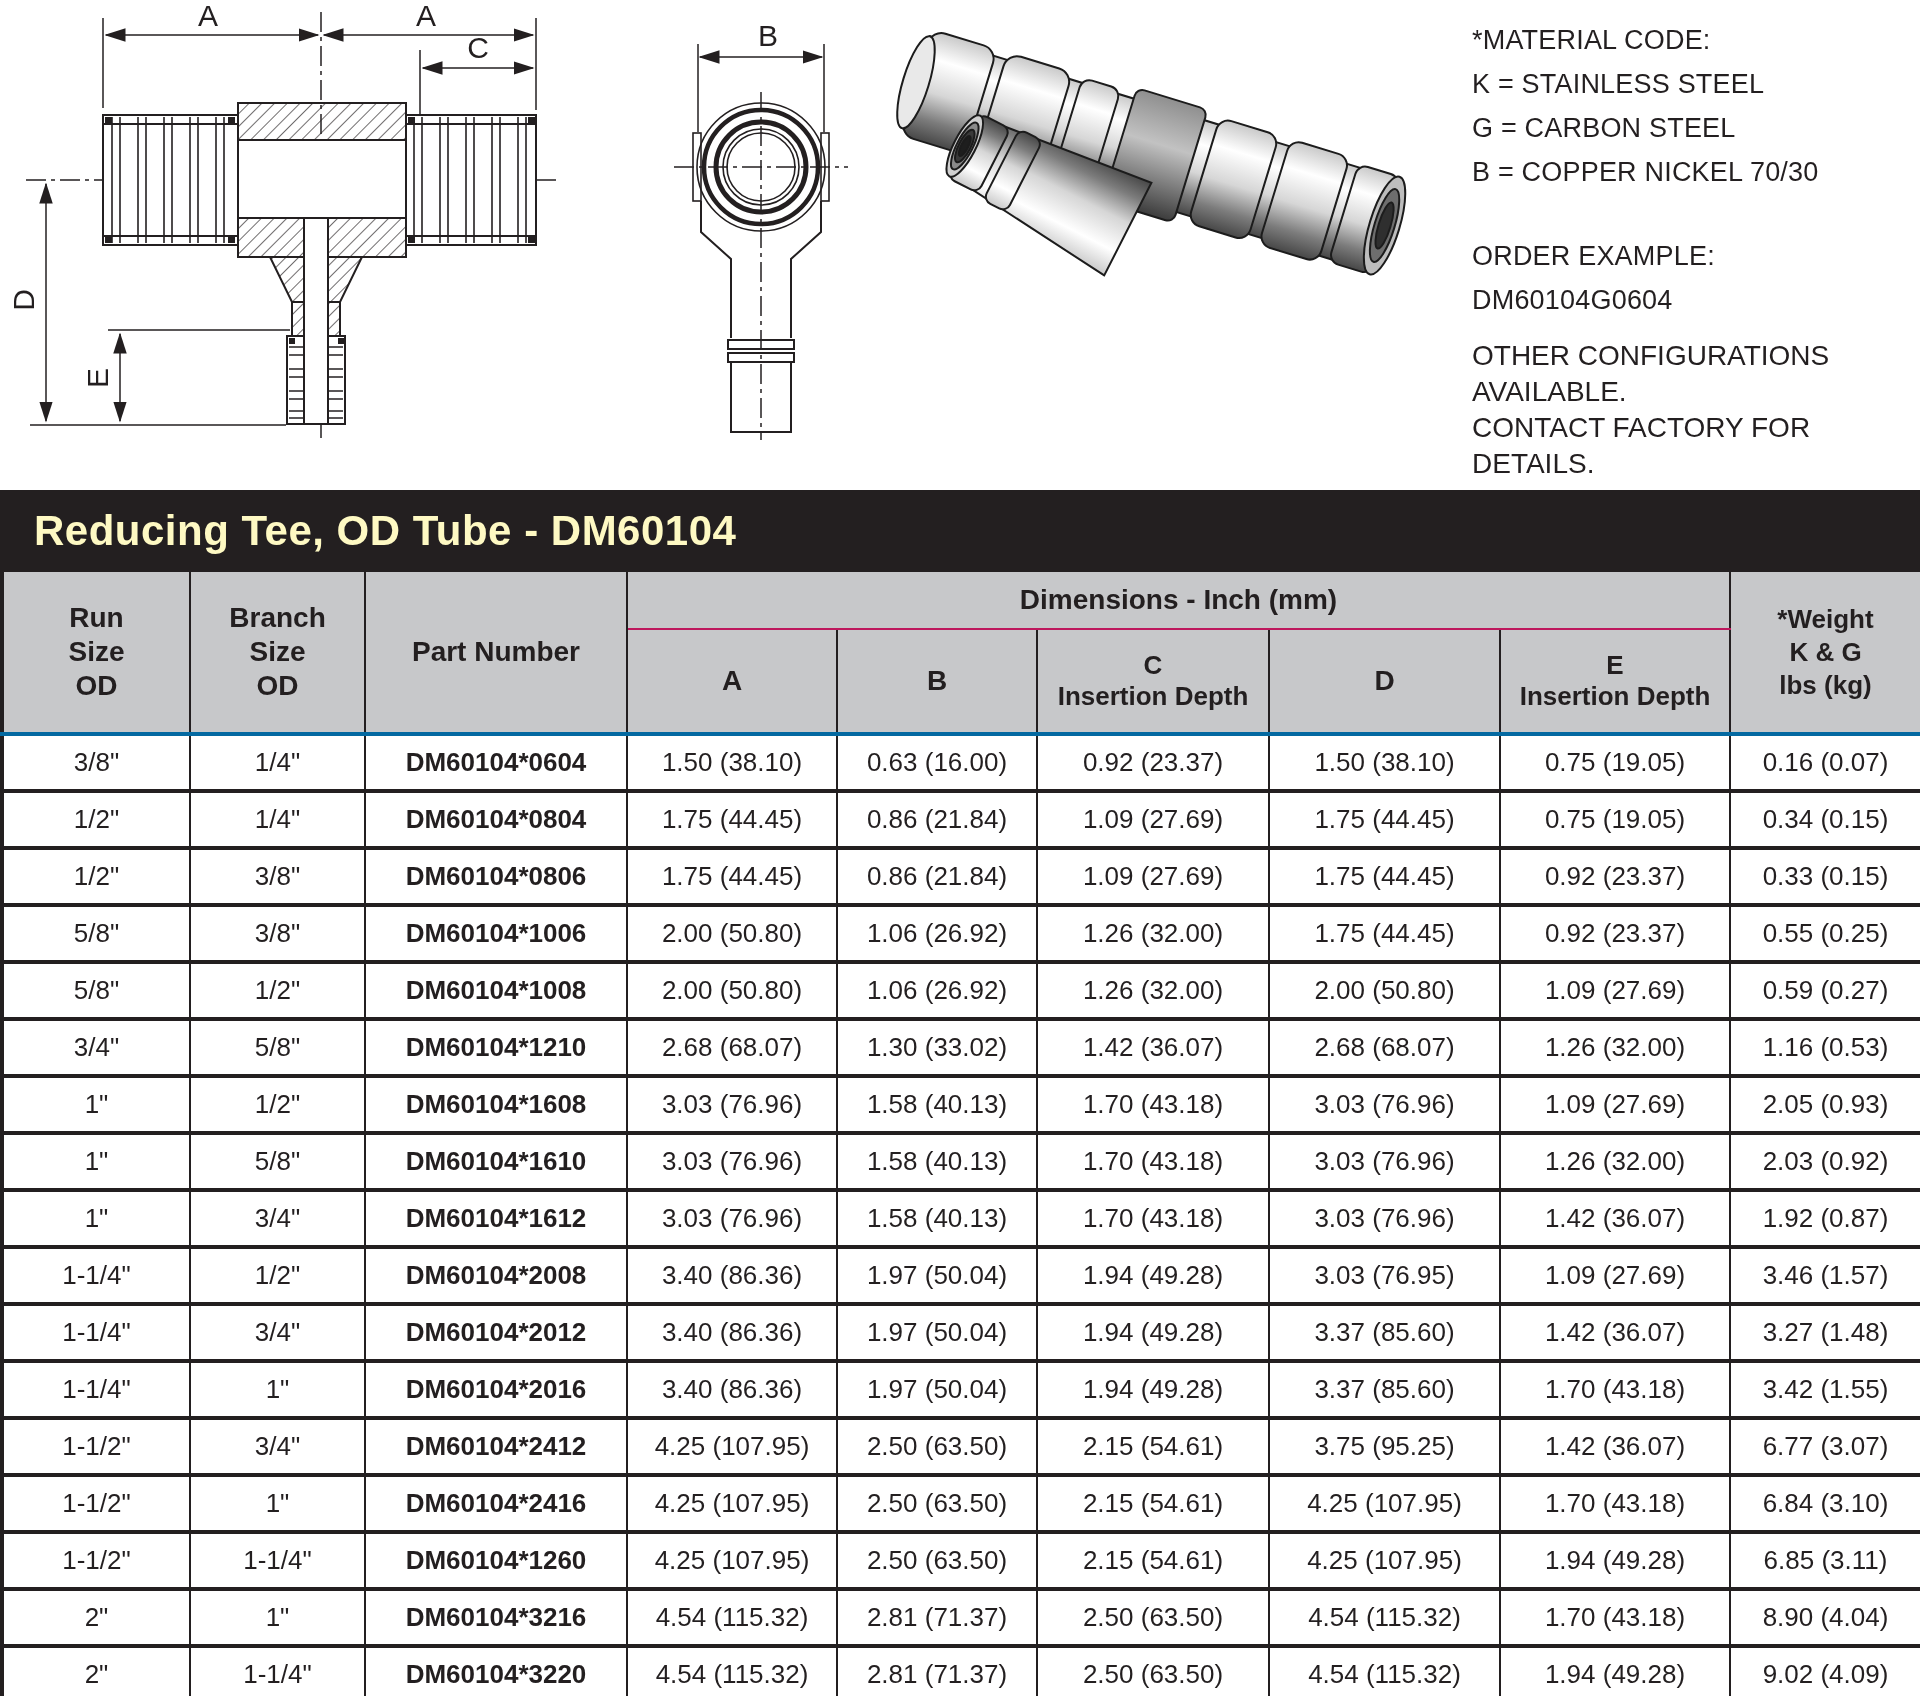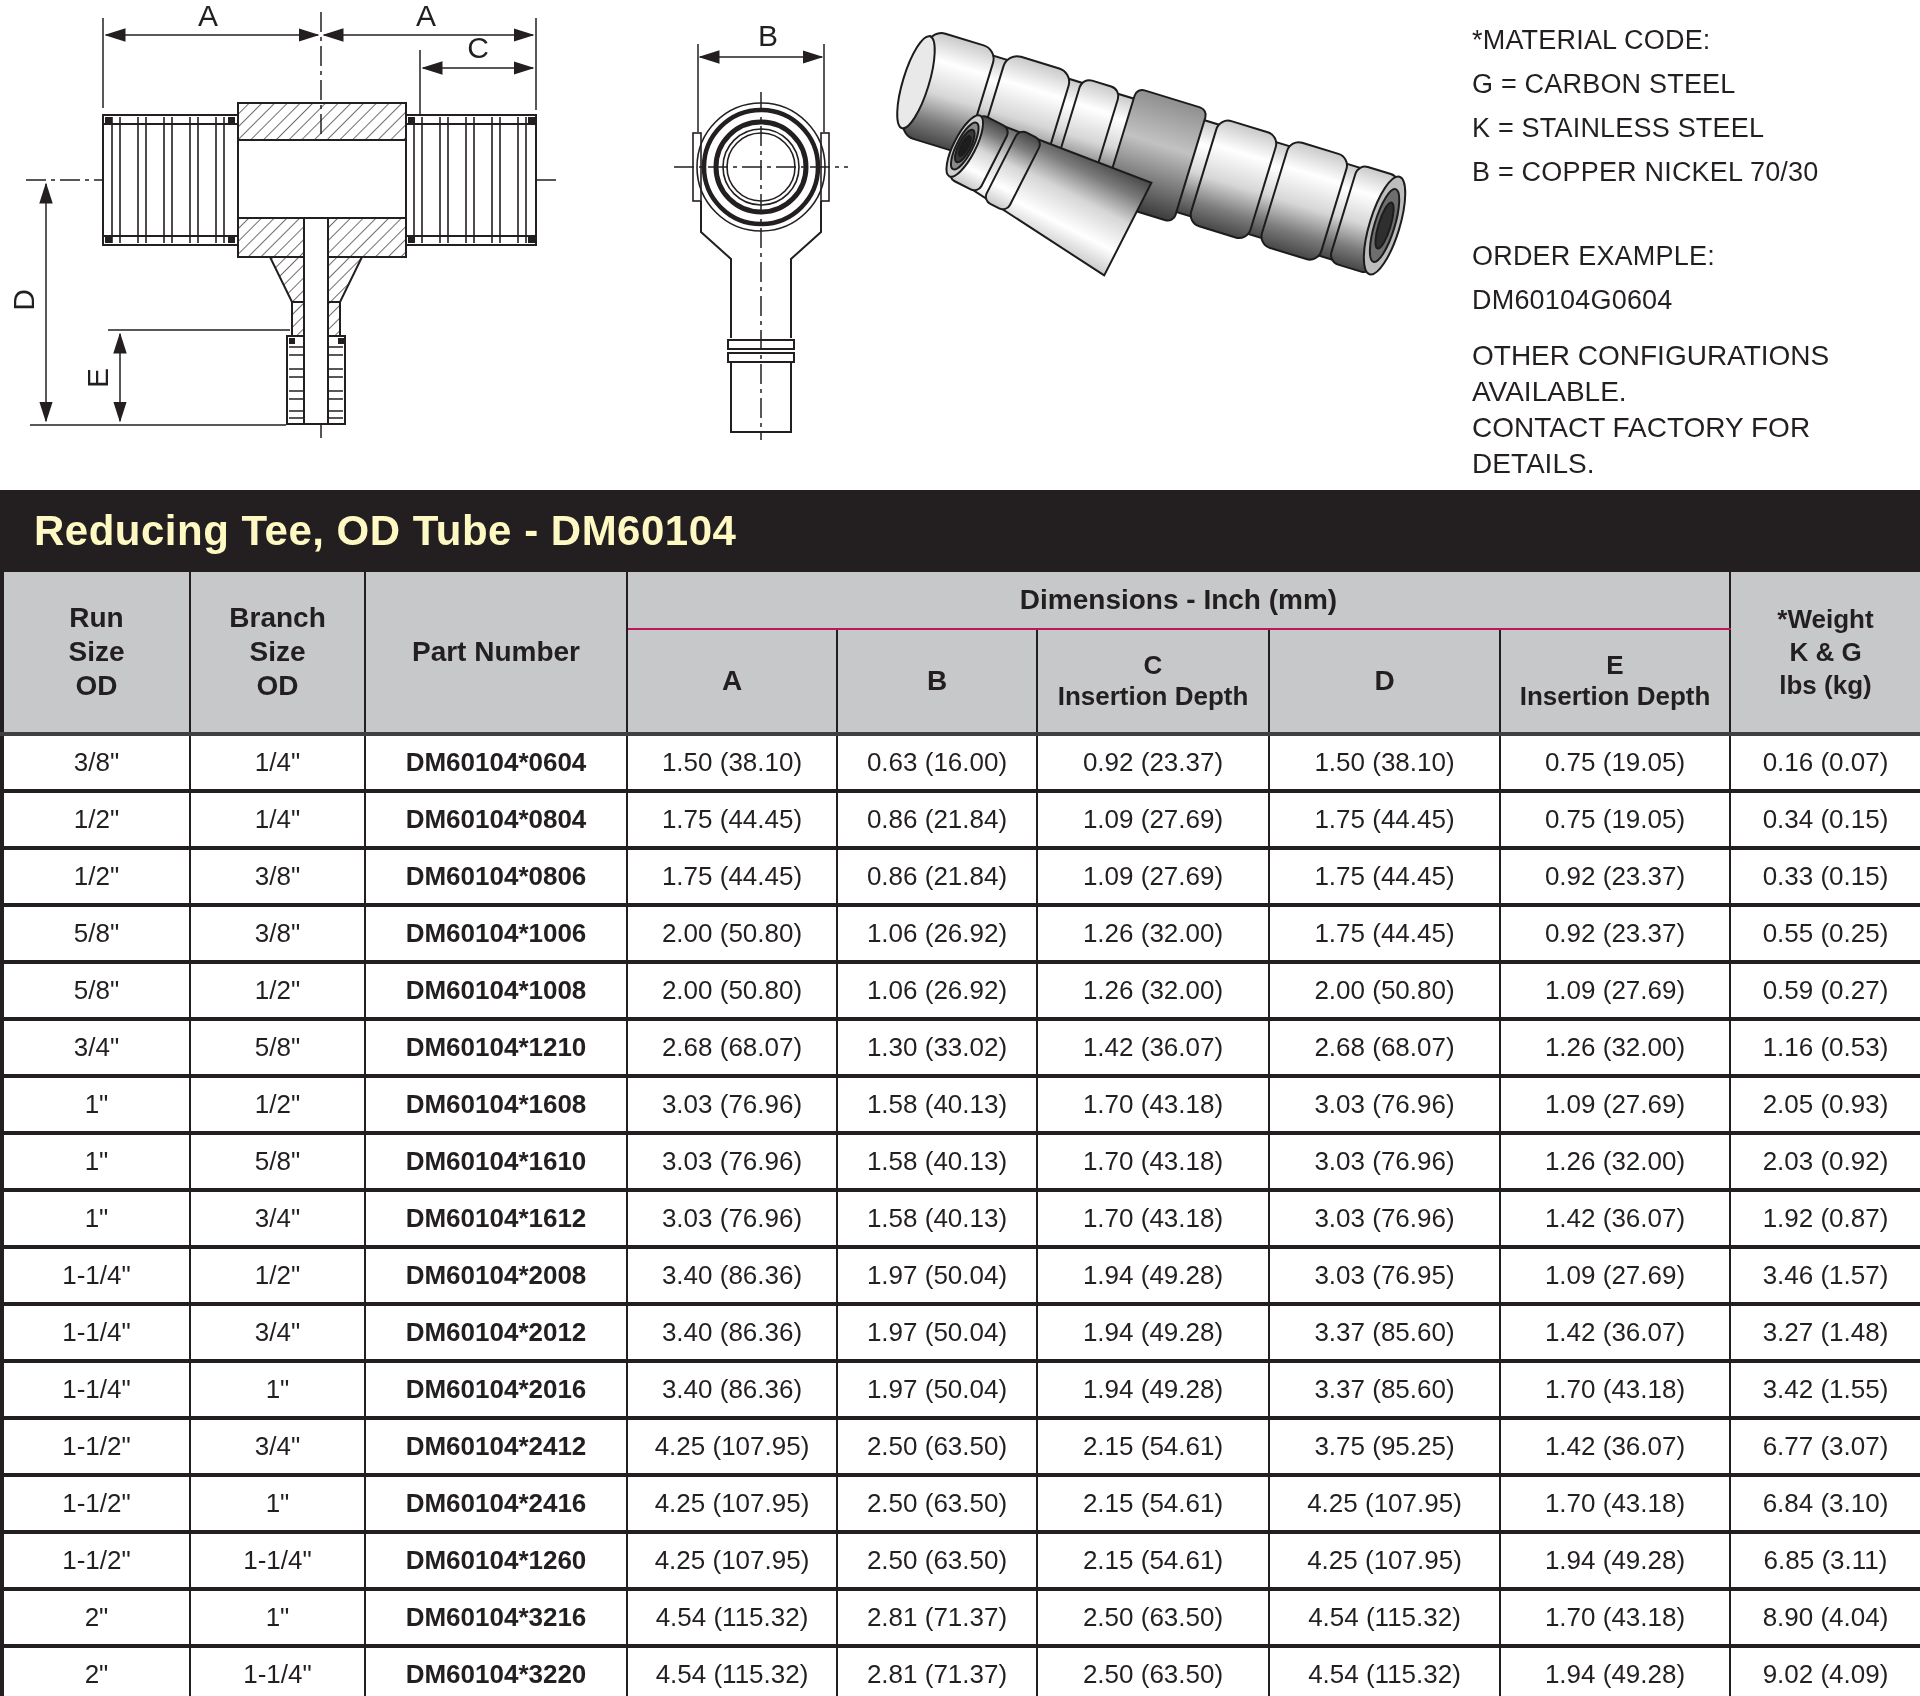--- a/index.html
+++ b/index.html
@@ -19,21 +19,21 @@
   
   .titlebar{position:absolute;left:0;top:490px;width:1920px;height:82px;background:#231f20;
             display:flex;align-items:center;}
   .titlebar span{color:#fef9c3;font-weight:bold;font-size:42px;padding-left:34px;letter-spacing:.5px;}
   
   .tablewrap{position:absolute;left:0;top:572px;width:1920px;}
   table{width:1920px;border-collapse:collapse;table-layout:fixed;
         border-left:4px solid #231f20;border-right:4px solid #231f20;border-bottom:7px solid #231f20;}
   th,td{border-left:2px solid #231f20;border-right:2px solid #231f20;text-align:center;
         vertical-align:middle;padding:0;}
-  thead th{background:#c7c8ca;font-weight:bold;border-bottom:4px solid #404040;}
+  thead th{background:#c7c8ca;font-weight:bold;border-bottom:4px solid #0369a1;}
   th.dims{border-bottom:2px solid #be185d;height:56px;font-size:28px;}
   th.top3{font-size:28px;line-height:34px;}
   th.sub{height:102px;font-size:28px;}
   th.sub .two{font-size:26px;line-height:31px;}
   th.wt{font-size:26px;line-height:33px;}
   tbody td{height:53px;font-size:26px;border-top:4px solid #231f20;border-bottom:4px solid #231f20;background:#ffffff;}
   tbody td.part{font-weight:bold;}
 </style>
 </head>
 <body>
@@ -212,22 +212,22 @@
         <rect x="130" y="-36" width="34" height="72" rx="8" fill="url(#metalV)"></rect>
         <ellipse cx="163" cy="0" rx="11" ry="34" fill="#d0d0d0"></ellipse>
         <ellipse cx="163" cy="0" rx="8" ry="26" fill="#8a8a8a"></ellipse>
         <ellipse cx="163" cy="0" rx="6" ry="18" fill="#3a3a3a"></ellipse>
         <ellipse cx="163" cy="0" rx="3.5" ry="11" fill="#1e1e1e"></ellipse>
       </g>
     </svg>
 
     <div class="notes">
       <div class="big">*MATERIAL CODE:</div>
+      <div class="big">K = STAINLESS STEEL</div>
       <div class="big">G = CARBON STEEL</div>
-      <div class="big">K = STAINLESS STEEL</div>
       <div class="big">B = COPPER NICKEL 70/30</div>
       <div class="gap"></div>
       <div class="big">ORDER EXAMPLE:</div>
       <div class="big">DM60104G0604</div>
       <div style="height:16px"></div>
       <div class="small">OTHER CONFIGURATIONS AVAILABLE.</div>
       <div class="small">CONTACT FACTORY FOR DETAILS.</div>
     </div>
   </div>
 

